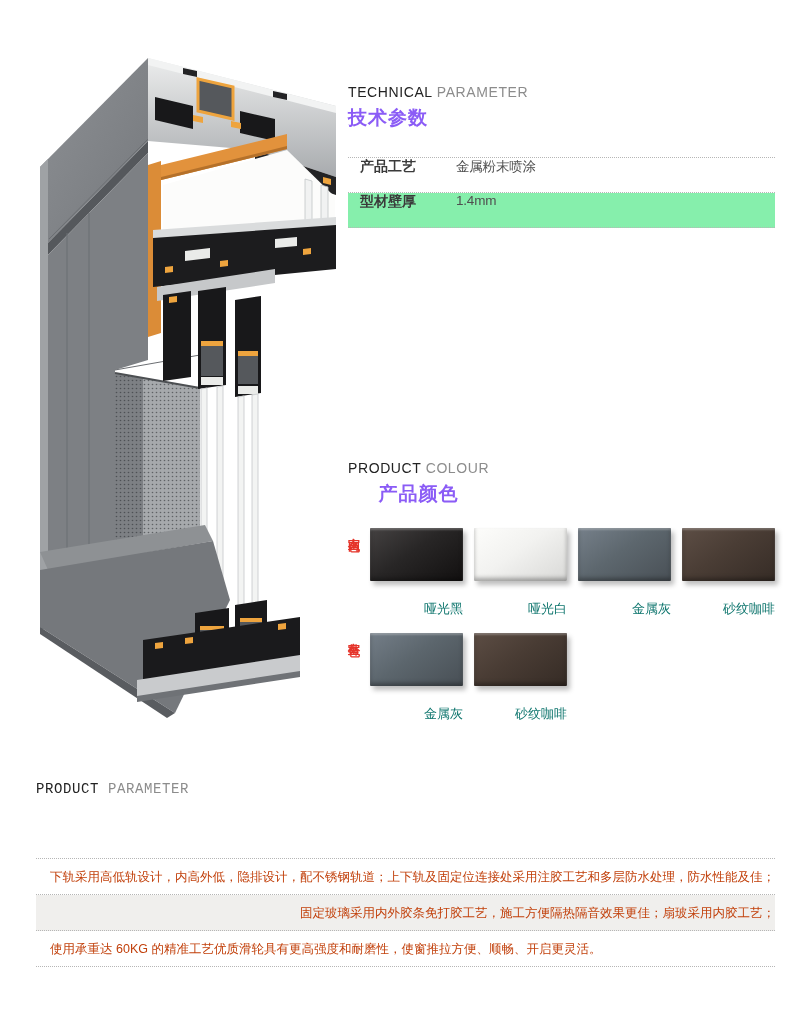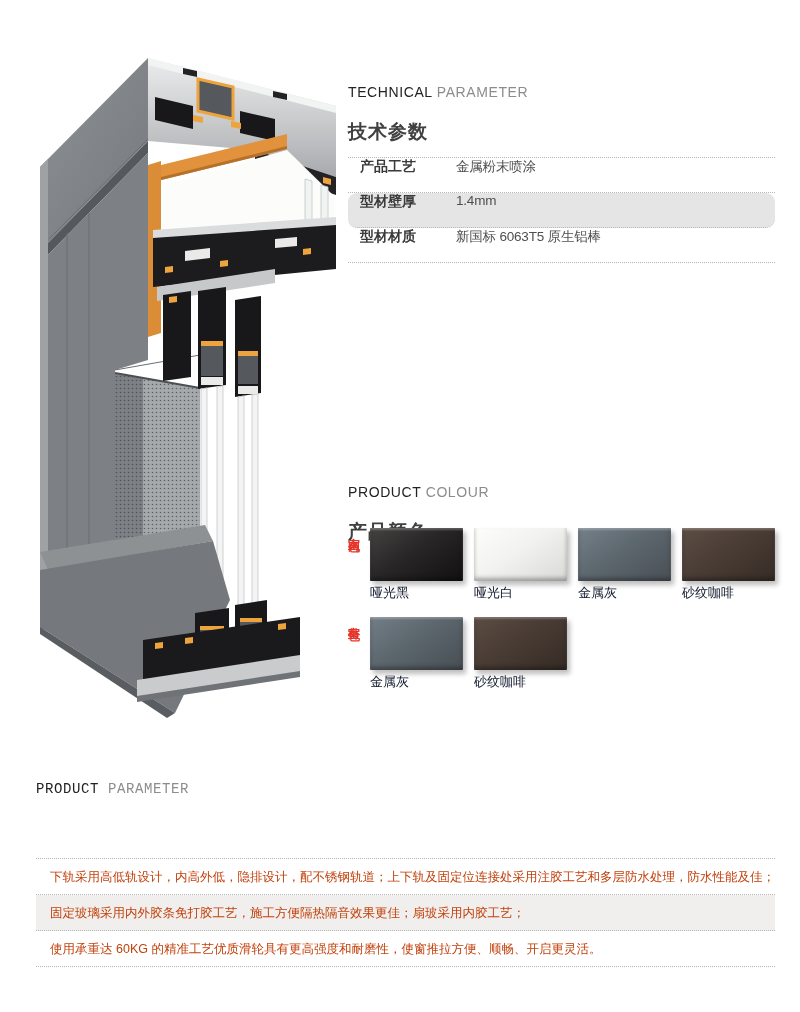--- a/index.html
+++ b/index.html
@@ -2,51 +2,51 @@
 <html><head>
 <meta charset="utf-8">
 <style>
   html,body{margin:0;padding:0;background:#fff;}
   .page{position:relative;width:800px;height:1012px;background:#ffffff;overflow:hidden;
         font-family:"Liberation Sans","DejaVu Sans",sans-serif;}
 
   
   .h-en{font-size:14px;letter-spacing:.6px;color:#222222;font-weight:500;white-space:nowrap;}
   .h-en .sec{color:#8c8c8c;}
-  .h-cn{font-size:19px;color:#404040;font-weight:600;letter-spacing:1px;margin-top:19px;}
+  .h-cn{font-size:19px;color:#8b5cf6;font-weight:600;letter-spacing:1px;margin-top:5px;}
 
   
   .tech-head{position:absolute;left:348px;top:84px;}
   .tech-table{position:absolute;left:348px;top:157px;width:427px;border-top:1px dotted #b6b6b6;}
   .trow{display:flex;align-items:flex-start;height:35px;border-bottom:1px dotted #b6b6b6;
         padding-left:12px;box-sizing:border-box;}
-  .trow.shaded{background:#e5e5e5;border-radius:9px;}
+  .trow.shaded{background:#86efac;}
   .tlabel{width:96px;font-size:14px;font-weight:700;color:#3a3a3a;flex:none;}
   .tvalue{font-size:13.5px;color:#4f4f4f;white-space:nowrap;letter-spacing:-.2px;}
 
   
-  .colour-head{position:absolute;left:348px;top:484px;}
+  .colour-head{position:absolute;left:348px;top:460px;text-align:center;}
   .colour-groups{position:absolute;left:345px;top:528px;width:432px;}
   .cgroup{display:flex;align-items:flex-start;}
   .cgroup + .cgroup{margin-top:15px;}
   .side-label{writing-mode:vertical-rl;text-orientation:upright;font-size:12px;line-height:15px;
               letter-spacing:1px;color:#e5342a;font-weight:700;width:16px;margin-right:9px;flex:none;}
   .cell{width:93px;margin-right:11px;flex:none;}
   .swatch{width:93px;height:53px;border-radius:1px;
           box-shadow:inset 0 2px 2px rgba(255,255,255,.25),
                      inset 0 -3px 4px rgba(0,0,0,.32),
                      3px 4px 5px rgba(0,0,0,.26);}
-  .sname{margin-top:3px;font-size:13px;color:#0f172a;}
+  .sname{margin-top:19px;font-size:13px;color:#0f766e;text-align:right;}
 
   
   .adv-head{position:absolute;left:36px;top:781px;font-family:Liberation Mono, monospace;}
   .adv-list{position:absolute;left:36px;top:858px;width:739px;border-top:1px dotted #b6b6b6;}
   .arow{height:36px;line-height:36px;border-bottom:1px dotted #b6b6b6;
         padding-left:14px;box-sizing:border-box;font-size:12.5px;color:#c2410c;white-space:nowrap;overflow:hidden;}
-  .arow.shaded{background:#f0efed;}
+  .arow.shaded{background:#f0efed;text-align:right;}
 
   
   .illus{position:absolute;left:35px;top:55px;width:305px;height:680px;}
   .blk{fill:#18181a;}
   .blk2{fill:#232325;}
   .slv{fill:#c9cbcd;}
   .gold{fill:#eea43e;}
   .wht{fill:#eaebe9;}
   .foam{fill:#55585c;}
   .edge{stroke:#6b6e72;stroke-width:1;fill:none;}
@@ -183,24 +183,20 @@
 
   <div class="tech-table">
     <div class="trow">
       <span class="tlabel">产品工艺</span>
       <span class="tvalue">金属粉末喷涂</span>
     </div>
     <div class="trow shaded">
       <span class="tlabel">型材壁厚</span>
       <span class="tvalue">1.4mm</span>
     </div>
-    <div class="trow">
-      <span class="tlabel">型材材质</span>
-      <span class="tvalue">新国标 6063T5 原生铝棒</span>
-    </div>
   </div>
 
   <div class="colour-head">
     <div class="h-en">
       <span>PRODUCT</span>
       <span class="sec">COLOUR</span>
     </div>
     <div class="h-cn">产品颜色</div>
   </div>
 

